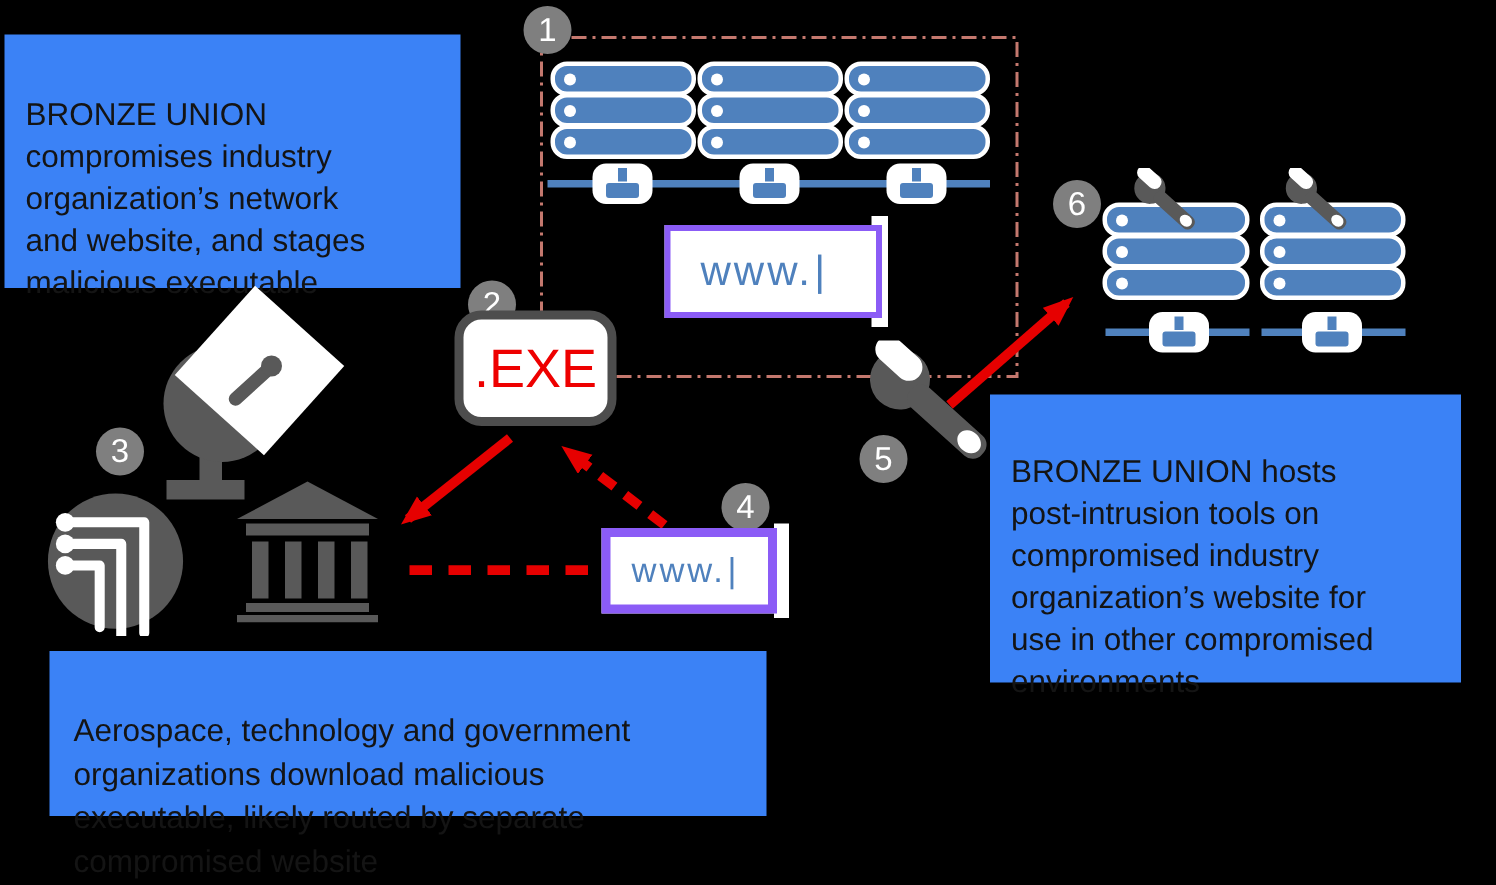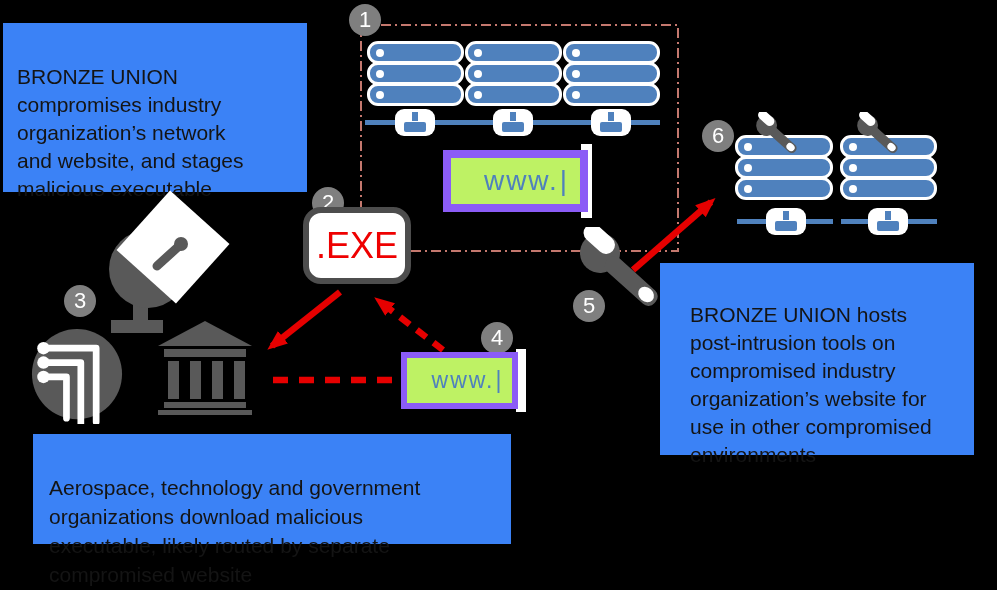--- a/index.html
+++ b/index.html
@@ -29,22 +29,22 @@
   
   .net-line{position:absolute;height:5px;background:#4F81BD;z-index:2;}
   .net-node{position:absolute;width:40px;height:27px;background:#FFF;
             border-radius:9px;z-index:3;}
   .net-node::before{content:"";position:absolute;left:17px;top:3px;width:6px;
             height:9px;background:#4F81BD;}
   .net-node::after{content:"";position:absolute;left:9px;bottom:4px;width:22px;
             height:10px;background:#4F81BD;border-radius:2px;}
 
   
-  .browser{position:absolute;background:#bef264;border:8px solid #8b5cf6;
-           box-sizing:border-box;display:flex;align-items:center;z-index:5;justify-content:center;}
+  .browser{position:absolute;background:#ffffff;border:4px solid #8b5cf6;
+           box-sizing:border-box;display:flex;align-items:center;z-index:5;}
   .browser .url{color:#4F81BD;letter-spacing:2px;}
   .browser .cursor{color:#4F81BD;font-weight:400;margin-left:1px;}
   .sidebar-white{position:absolute;background:#FFF;z-index:5;}
 
   
   .exe-box{position:absolute;left:303px;top:207px;width:108px;height:77px;
            background:#FFF;border:6px solid #4D4D4D;border-radius:18px;
            box-sizing:border-box;display:flex;align-items:center;
            justify-content:center;z-index:5;}
   .exe-box span{color:#EE0000;font-size:36px;}
@@ -79,21 +79,21 @@
 malicious executable</span>
   </div>
 
   <div class="callout" style="left:33px;top:434px;width:478px;height:110px;line-height:29px;padding:10px 16px;">
     <span>Aerospace, technology and government
 organizations download malicious
 executable, likely routed by separate
 compromised website</span>
   </div>
 
-  <div class="callout" style="left:660px;top:263px;width:314px;height:192px;padding:10px 30px;">
+  <div class="callout" style="left:660px;top:263px;width:314px;height:192px;padding:10px 14px;">
     <span>BRONZE UNION hosts
 post-intrusion tools on
 compromised industry
 organization’s website for
 use in other compromised
 environments</span>
   </div>
 
   <div class="server-stack" style="left:367px;top:41px;">
     <div class="server-row"></div>

